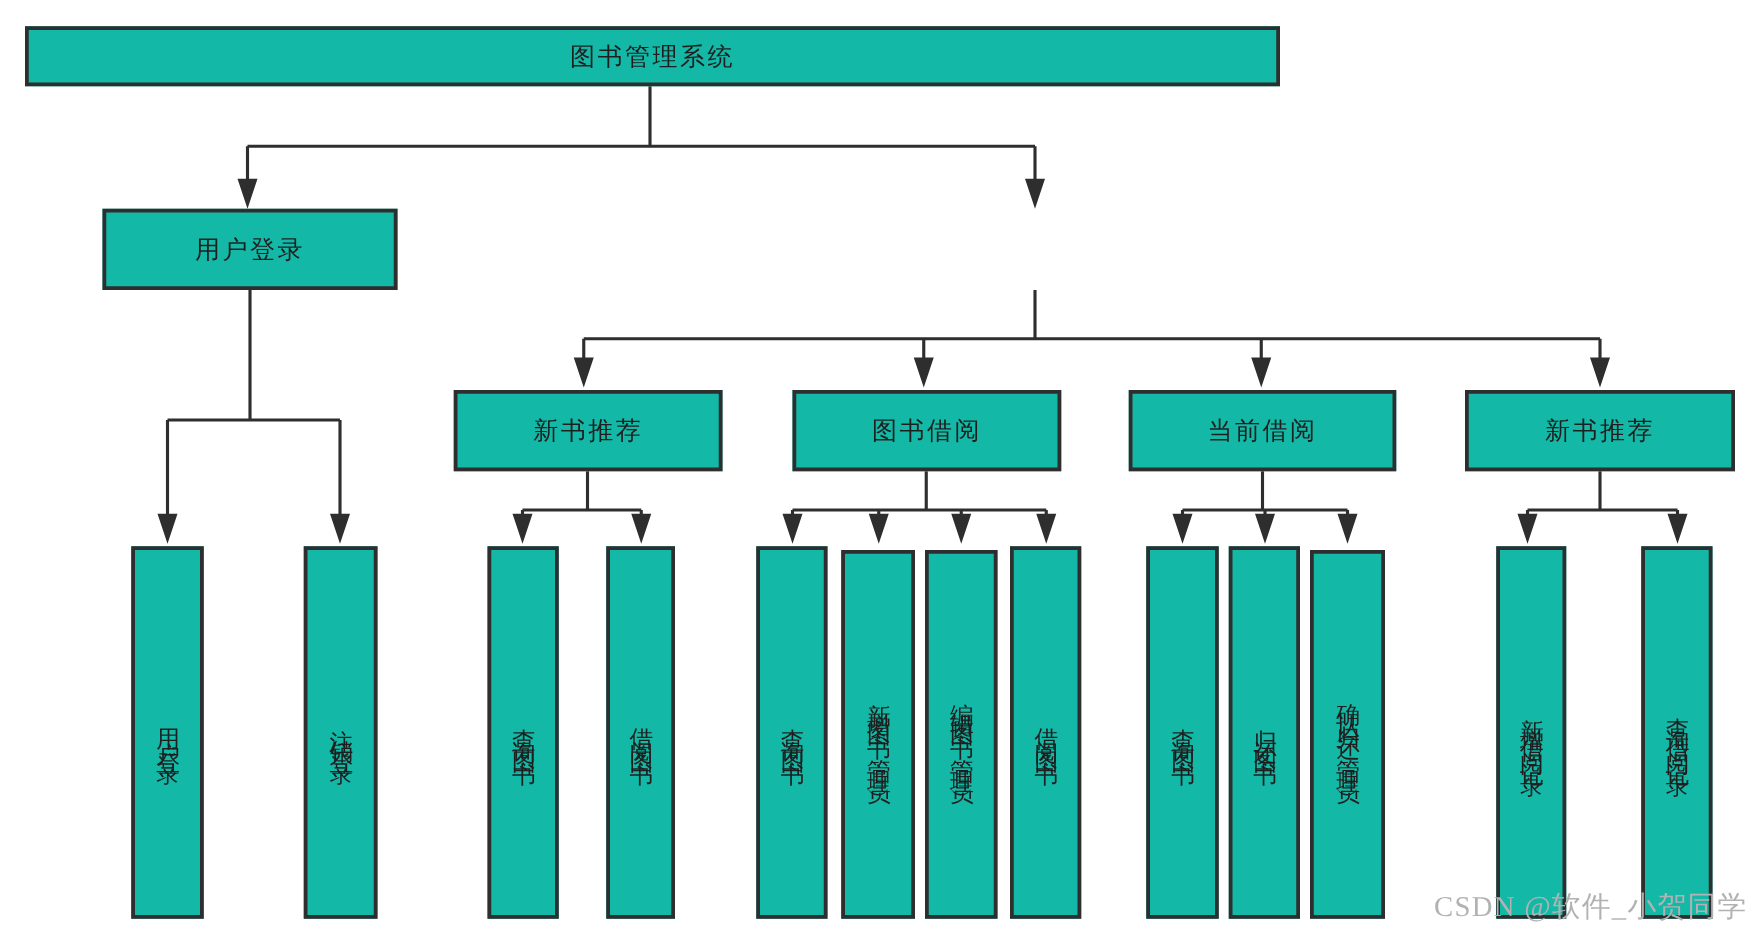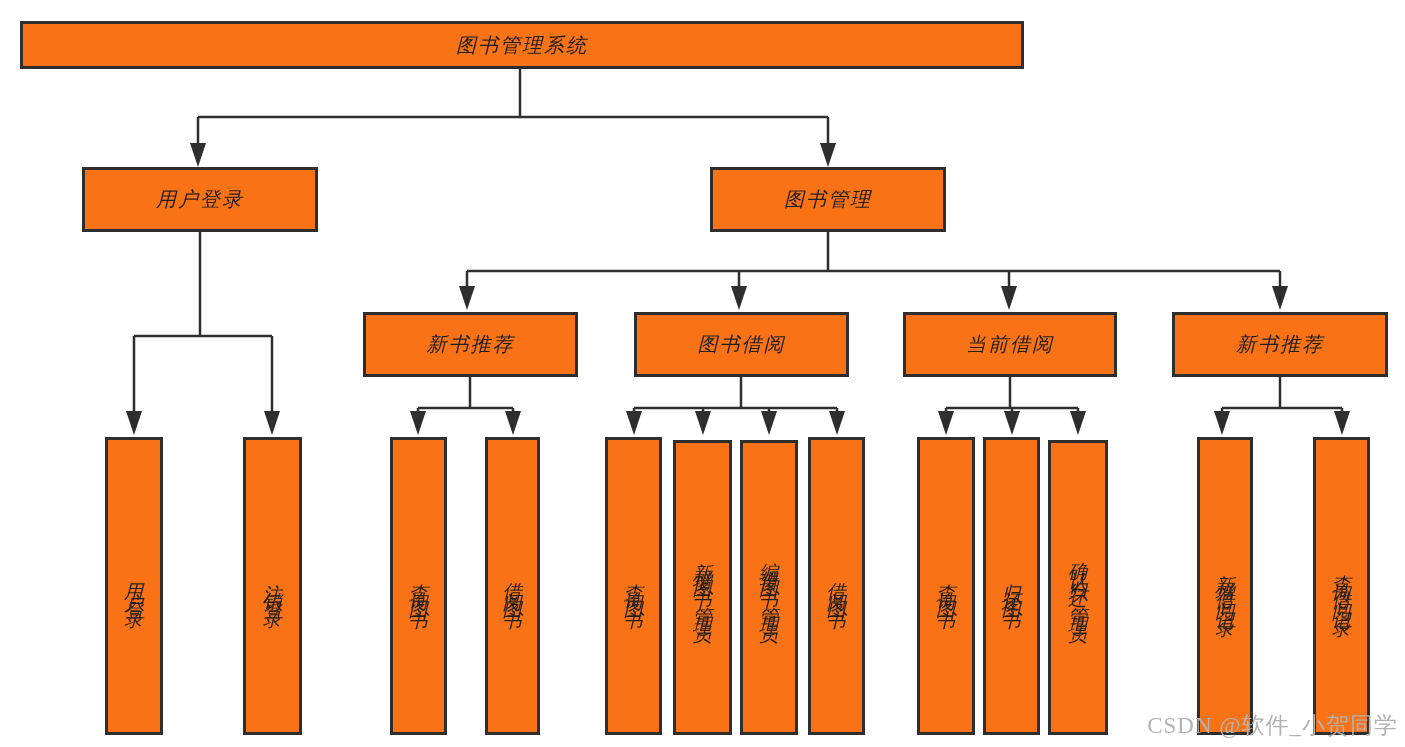--- a/index.html
+++ b/index.html
@@ -12,28 +12,27 @@
     overflow: hidden;
   }
   .stage svg.connectors {
     position: absolute;
     left: 0; top: 0;
     z-index: 1;
   }
   .box {
     position: absolute;
     box-sizing: border-box;
-    background: #f97316;
+    background: #14b8a6;
     border: 3px solid #2e2e2e;
     display: flex;
     align-items: center;
     justify-content: center;
     color: #1f1f1f;
     z-index: 2;
-    font-style: italic;
   }
   .box.h {
     font-size: 20px;
     letter-spacing: 2px;
     white-space: nowrap;
   }
   .box.v {
     writing-mode: vertical-rl;
     text-orientation: mixed;
     font-size: 19px;
@@ -75,21 +74,20 @@
              M626 411 L642 411 L634 435 Z  M695 411 L711 411 L703 435 Z
              M761 411 L777 411 L769 435 Z  M829 411 L845 411 L837 435 Z
              M938 411 L954 411 L946 435 Z  M1004 411 L1020 411 L1012 435 Z
              M1070 411 L1086 411 L1078 435 Z
              M1214 411 L1230 411 L1222 435 Z  M1334 411 L1350 411 L1342 435 Z" fill="#2e2e2e" stroke="none"></path>
   </svg>
 
   <div class="box h" style="left:20px; top:21px; width:1004px; height:48px;">图书管理系统</div>
 
   <div class="box h" style="left:82px; top:167px; width:236px; height:65px;">用户登录</div>
-  <div class="box h" style="left:710px; top:167px; width:236px; height:65px;">图书管理</div>
 
   <div class="box h" style="left:363px; top:312px; width:215px; height:65px;">新书推荐</div>
   <div class="box h" style="left:634px; top:312px; width:215px; height:65px;">图书借阅</div>
   <div class="box h" style="left:903px; top:312px; width:214px; height:65px;">当前借阅</div>
   <div class="box h" style="left:1172px; top:312px; width:216px; height:65px;">新书推荐</div>
 
   <div class="box v" style="left:105px; top:437px; width:58px; height:298px;">用户登录</div>
   <div class="box v" style="left:243px; top:437px; width:59px; height:298px;">注销登录</div>
 
   <div class="box v" style="left:390px; top:437px; width:57px; height:298px;">查询图书</div>

